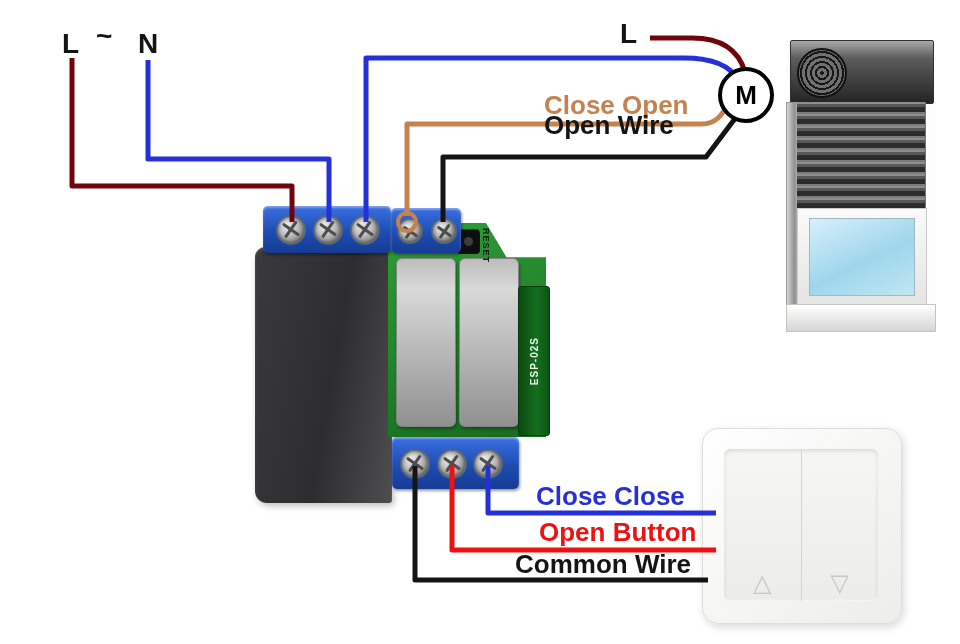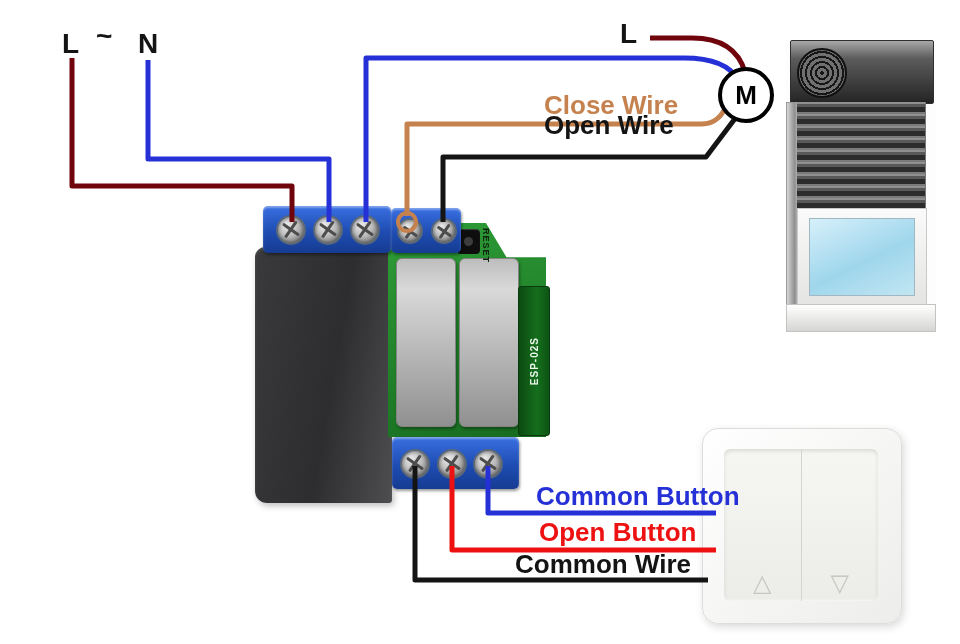--- a/index.html
+++ b/index.html
@@ -161,19 +161,19 @@
   </svg>
 
   <div class="motor">
     <span>M</span>
   </div>
 
   <div class="lbl lbl-28" style="left:62px;top:30px;">L</div>
   <div class="lbl lbl-28" style="left:96px;top:22px;">~</div>
   <div class="lbl lbl-28" style="left:138px;top:30px;">N</div>
   <div class="lbl lbl-28" style="left:620px;top:20px;">L</div>
-  <div class="lbl lbl-26 c-tan" style="left:544px;top:92px;">Close Wire</div>
+  <div class="lbl lbl-26 c-tan" style="left:544px;top:92px;">Close Open</div>
   <div class="lbl lbl-26" style="left:544px;top:112px;">Open Wire</div>
-  <div class="lbl lbl-26 c-blue" style="left:536px;top:483px;">Common Button</div>
+  <div class="lbl lbl-26 c-blue" style="left:536px;top:483px;">Close Close</div>
   <div class="lbl lbl-26" style="left:515px;top:551px;">Common Wire</div>
   <div class="lbl lbl-26 c-red" style="left:539px;top:519px;">Open Button</div>
 
 </div>
 
 </body></html>

